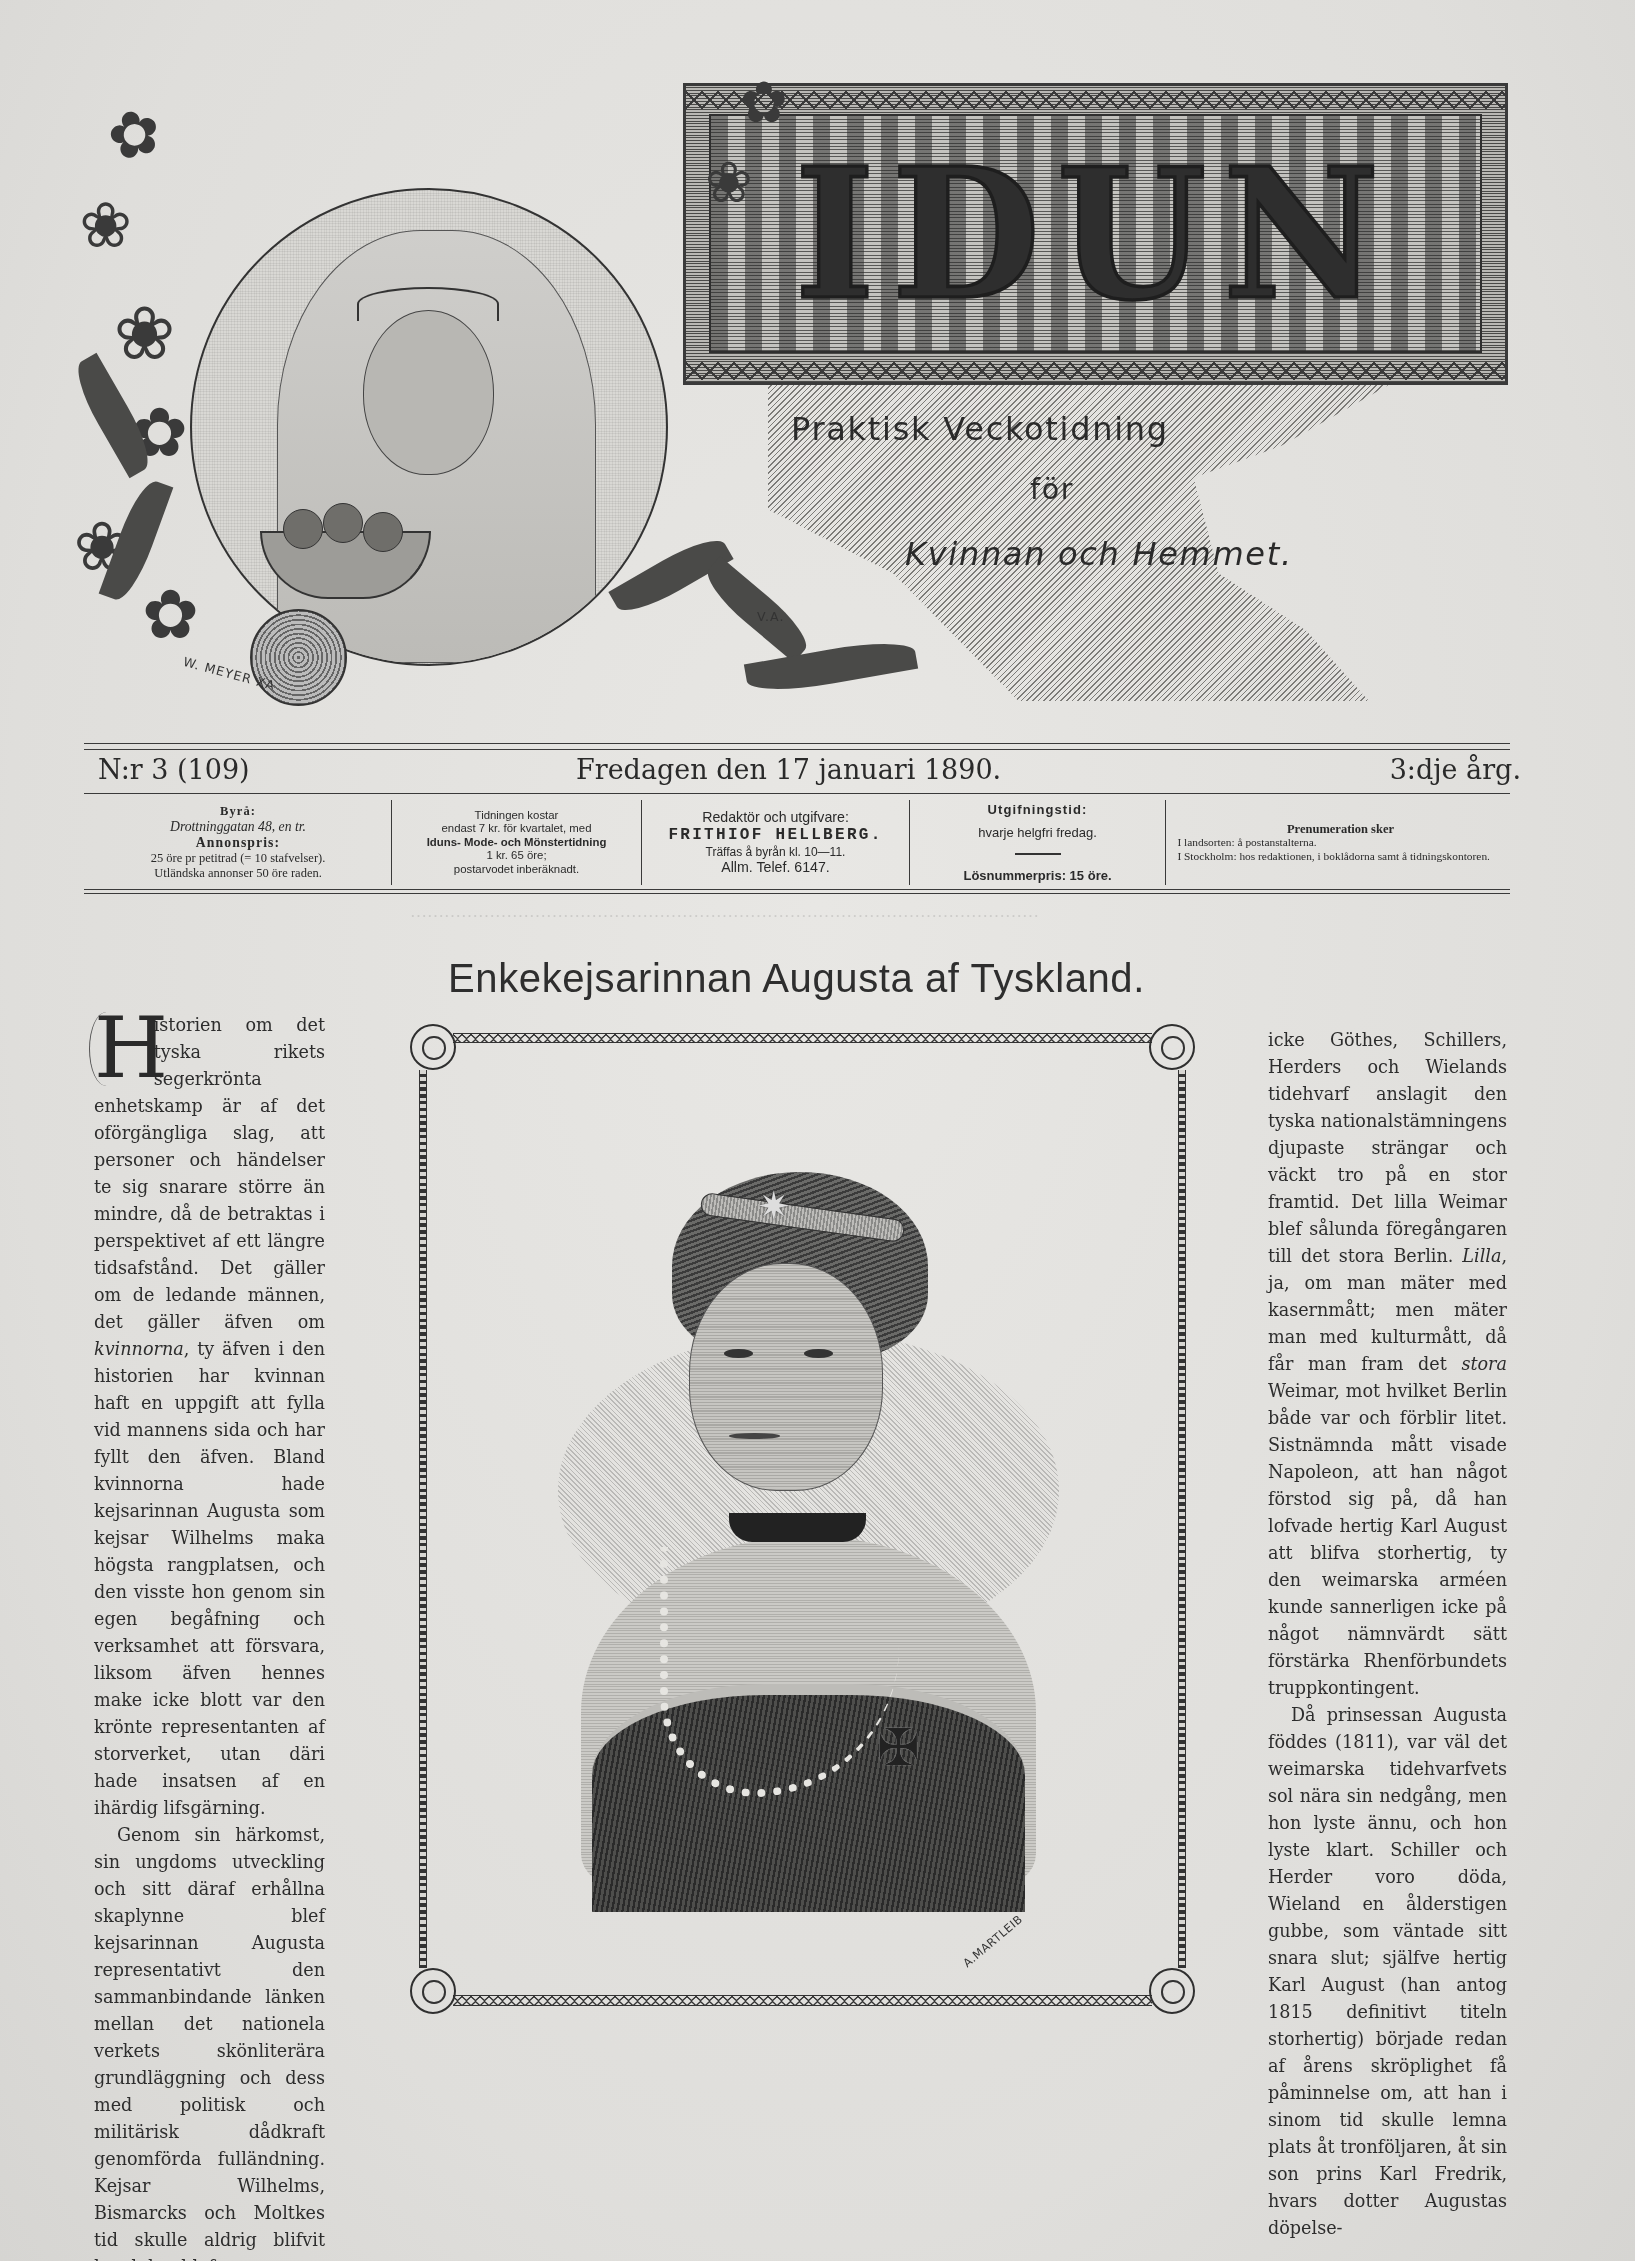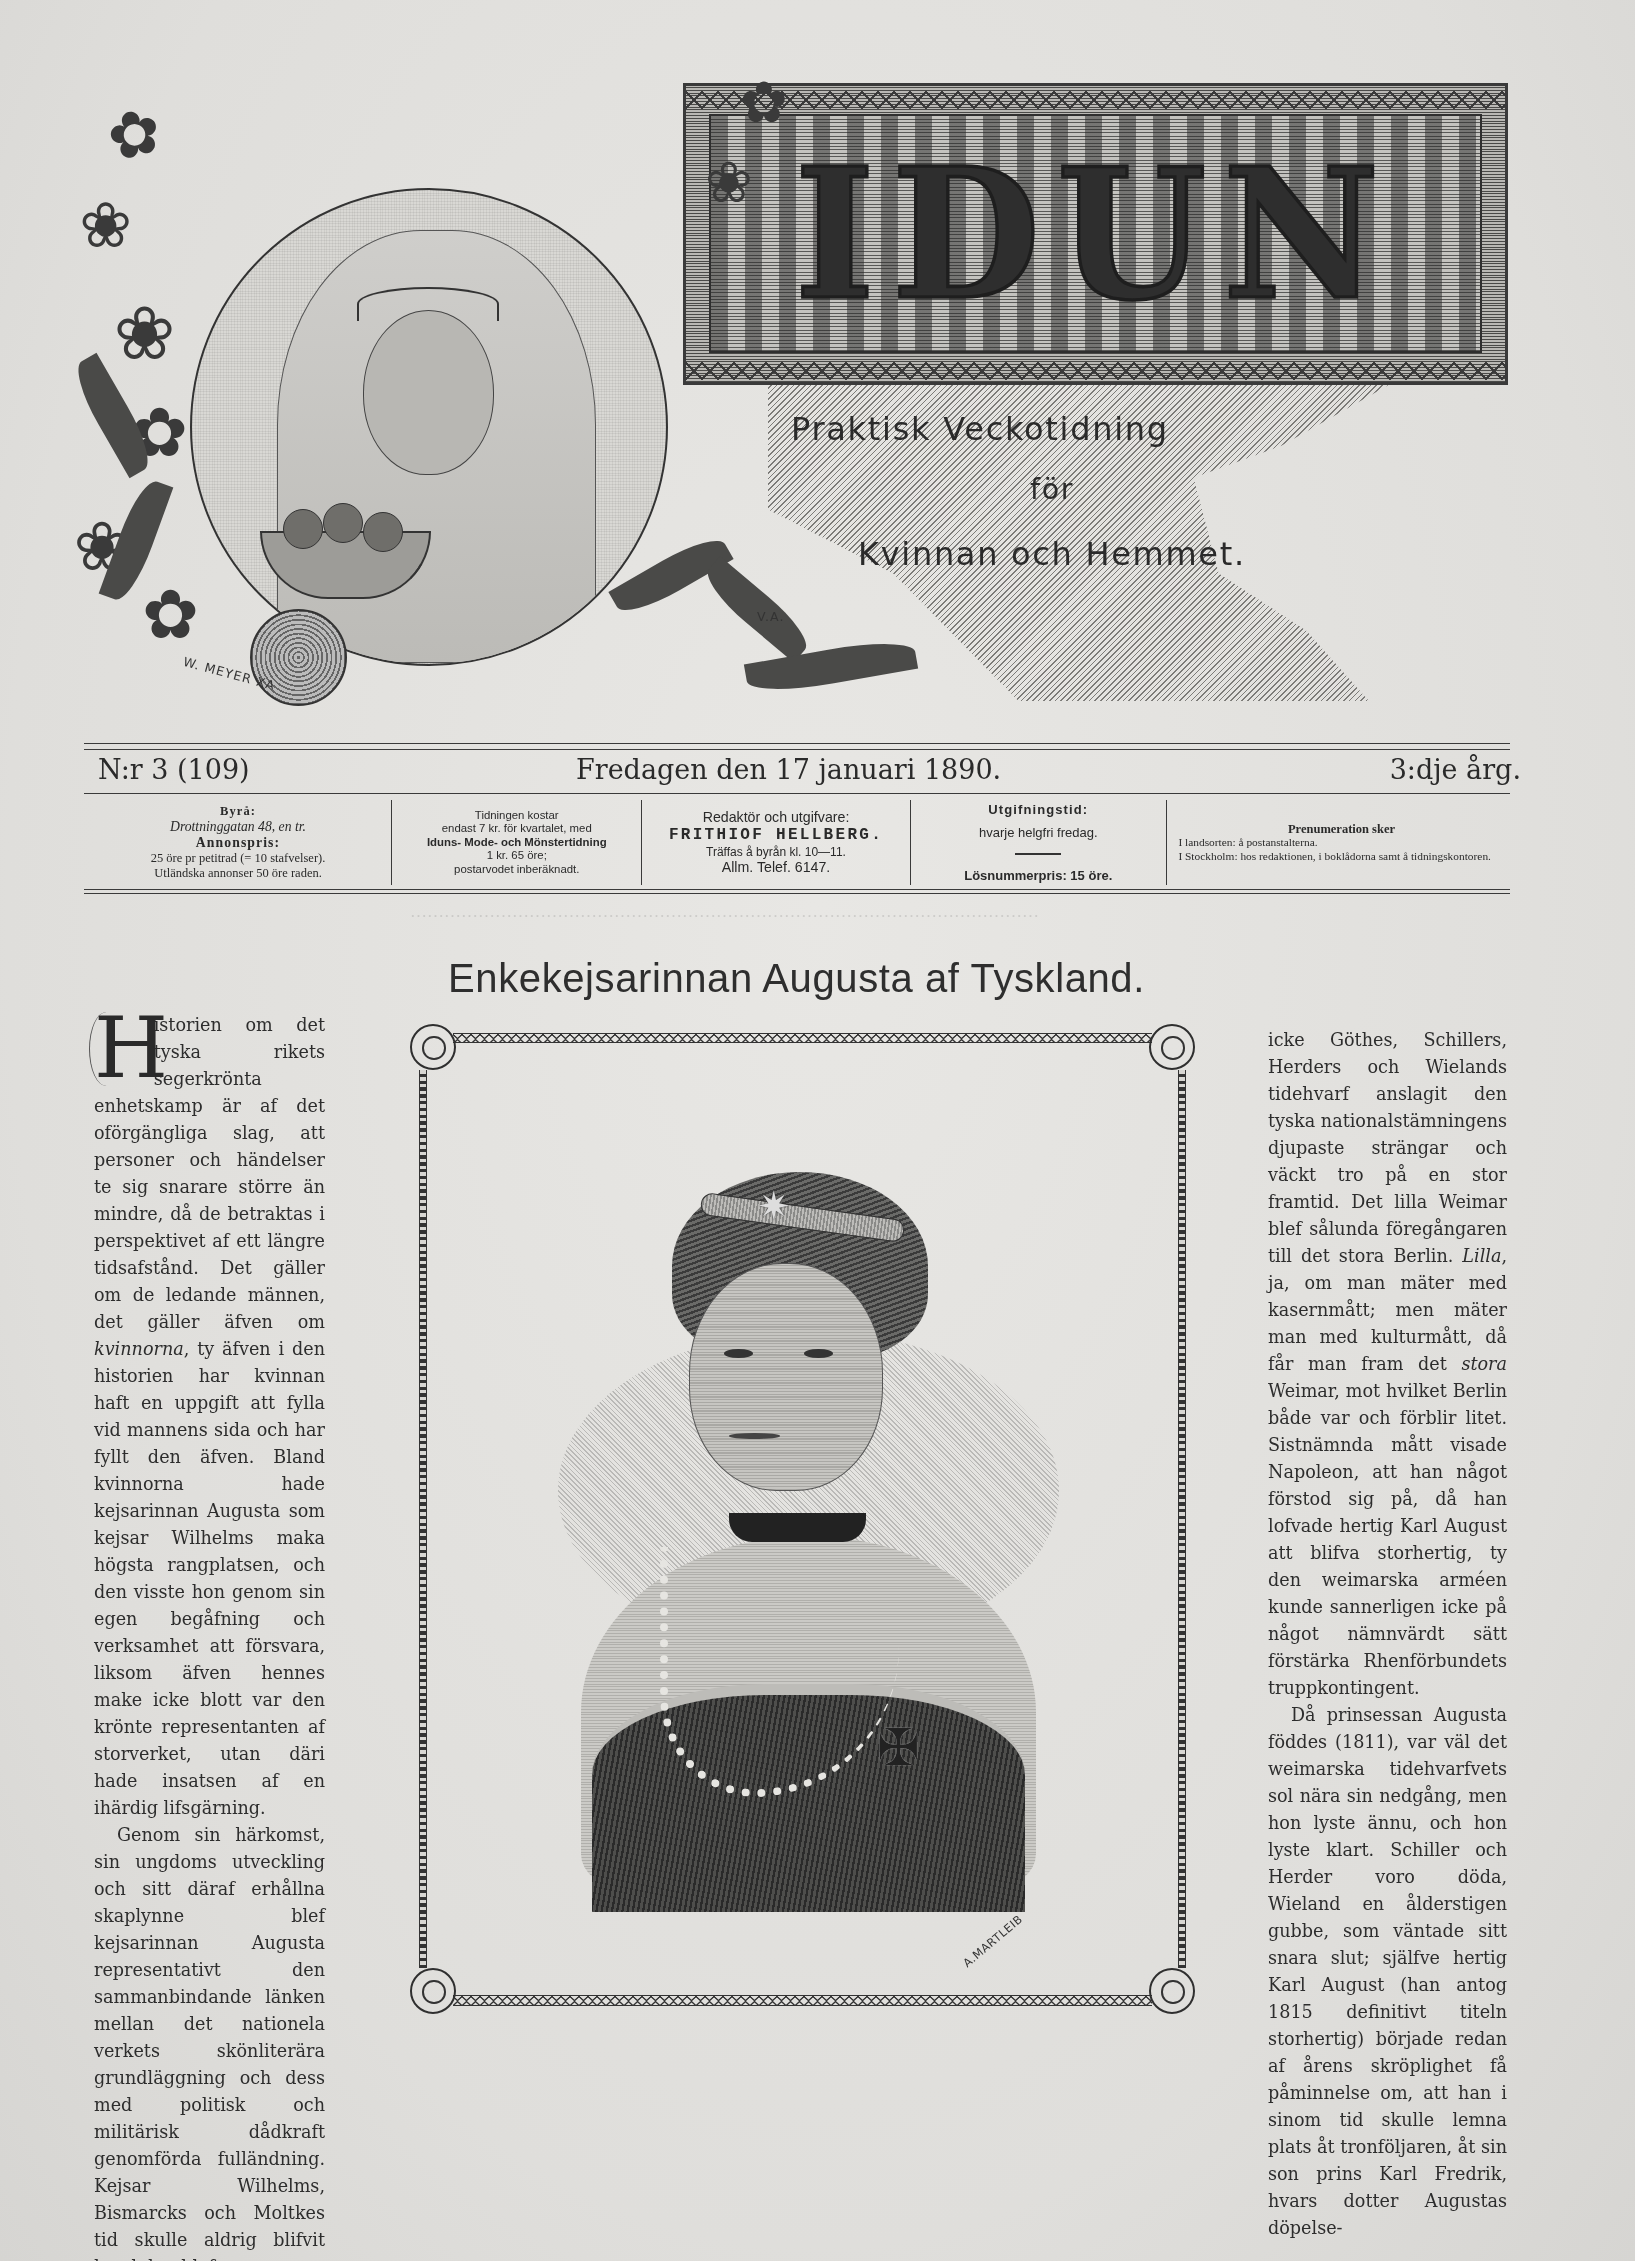--- a/index.html
+++ b/index.html
@@ -99,40 +99,40 @@
     position: absolute; left: 683px; top: 302px; width: 626px; height: 319px;
     background: repeating-linear-gradient(135deg, #7c7b78 0 1.1px, transparent 1.1px 4px);
     clip-path: polygon(0 0, 100% 0, 82% 20%, 68% 30%, 72% 60%, 86% 78%, 96% 100%, 40% 100%, 20% 60%, 0 40%);
   }
   .subtitle {
     position: absolute; font-family: "DejaVu Sans", sans-serif; color: #2a2a2a;
     letter-spacing: 1.7px; font-weight: normal;
   }
   .sub1 { left: 706px; top: 330px; font-size: 32px; }
   .sub2 { left: 945px; top: 393px; font-size: 28.5px; }
-  .sub3 { left: 773px; top: 455px; font-size: 32px; }
+  .sub3 { left: 820px; top: 455px; font-size: 32px; font-style: italic; }
 
   
   .rule-double {
     position: absolute; left: 84px; width: 1426px; height: 6.8px;
     border-top: 1.7px solid #3a3a3a; border-bottom: 1.7px solid #3a3a3a;
   }
   .issue-bar {
     position: absolute; left: 85px; top: 754px; width: 1423px; height: 34px;
     font-family: "DejaVu Serif", serif; font-size: 27px; color: #2a2a2a; margin-left: 13px;
   }
   .issue-bar span { position: absolute; top: 0; }
   .issue-no { left: 0; }
   .issue-date { left: 478px; }
   .issue-year { right: 0; }
 
   .info-row {
     position: absolute; left: 85px; top: 800px; width: 1423px; height: 85px;
     display: flex;
-    font-family: "Liberation Serif", serif; color: #2a2a2a; justify-content: space-between;
+    font-family: "Liberation Serif", serif; color: #2a2a2a;
   }
   .info-cell {
     border-right: 1.7px double #3a3a3a;
     text-align: center; display: flex; flex-direction: column; justify-content: center;
     line-height: 1.18; padding: 0 3.4px;
   }
   .info-cell:last-child { border-right: none; }
   .c1 { width: 307px; font-size: 12.5px; }
   .c2 { width: 250px; font-size: 11.4px; font-family: "Liberation Sans", sans-serif; }
   .c3 { width: 268px; font-size: 14.2px; font-family: "Liberation Sans", sans-serif; }

